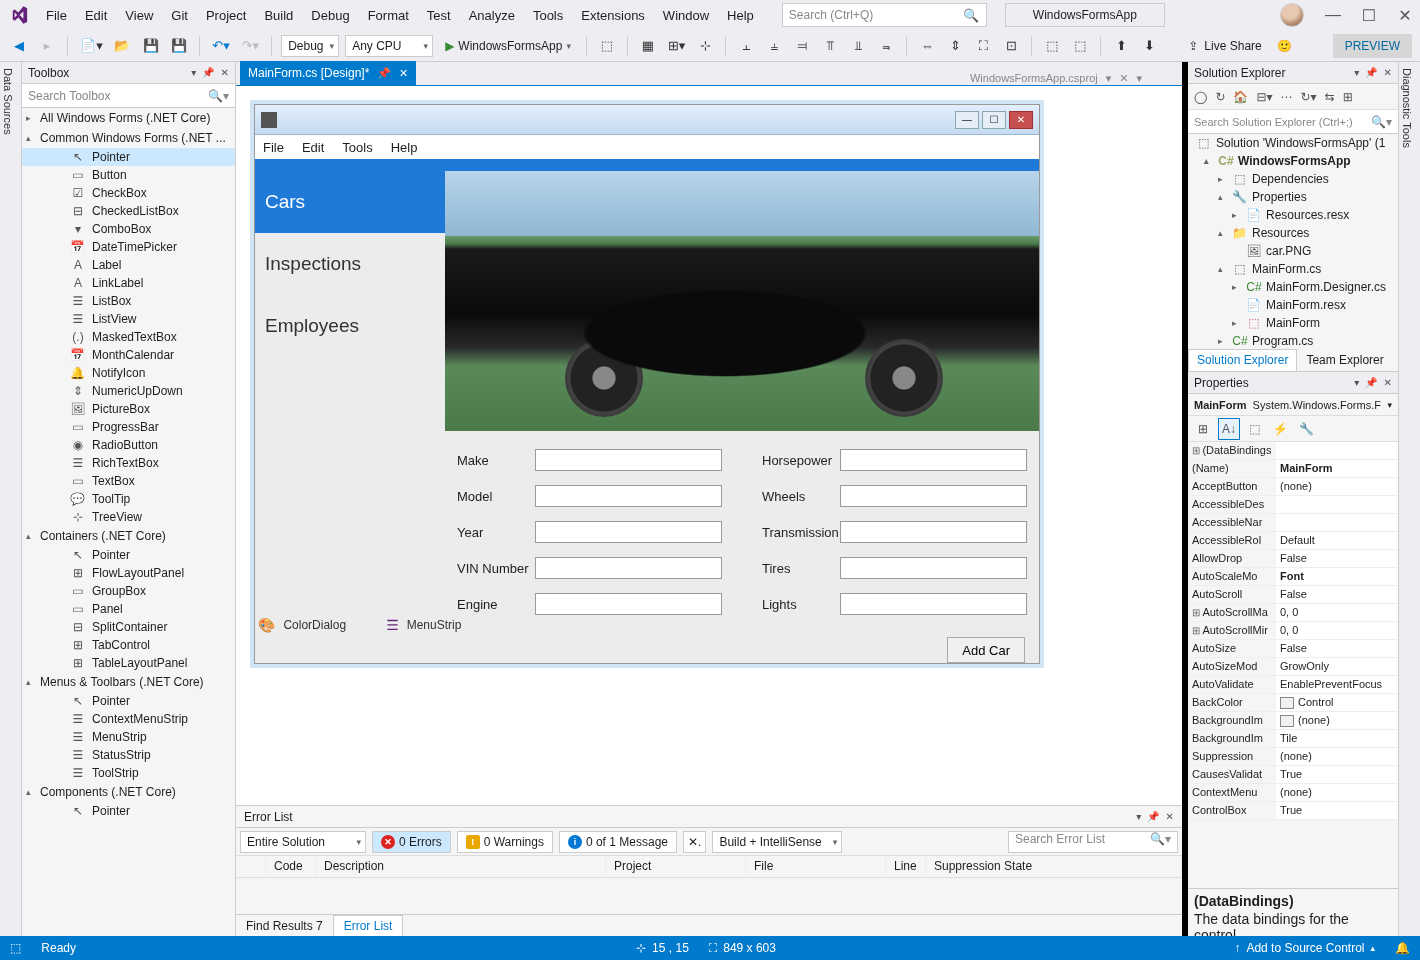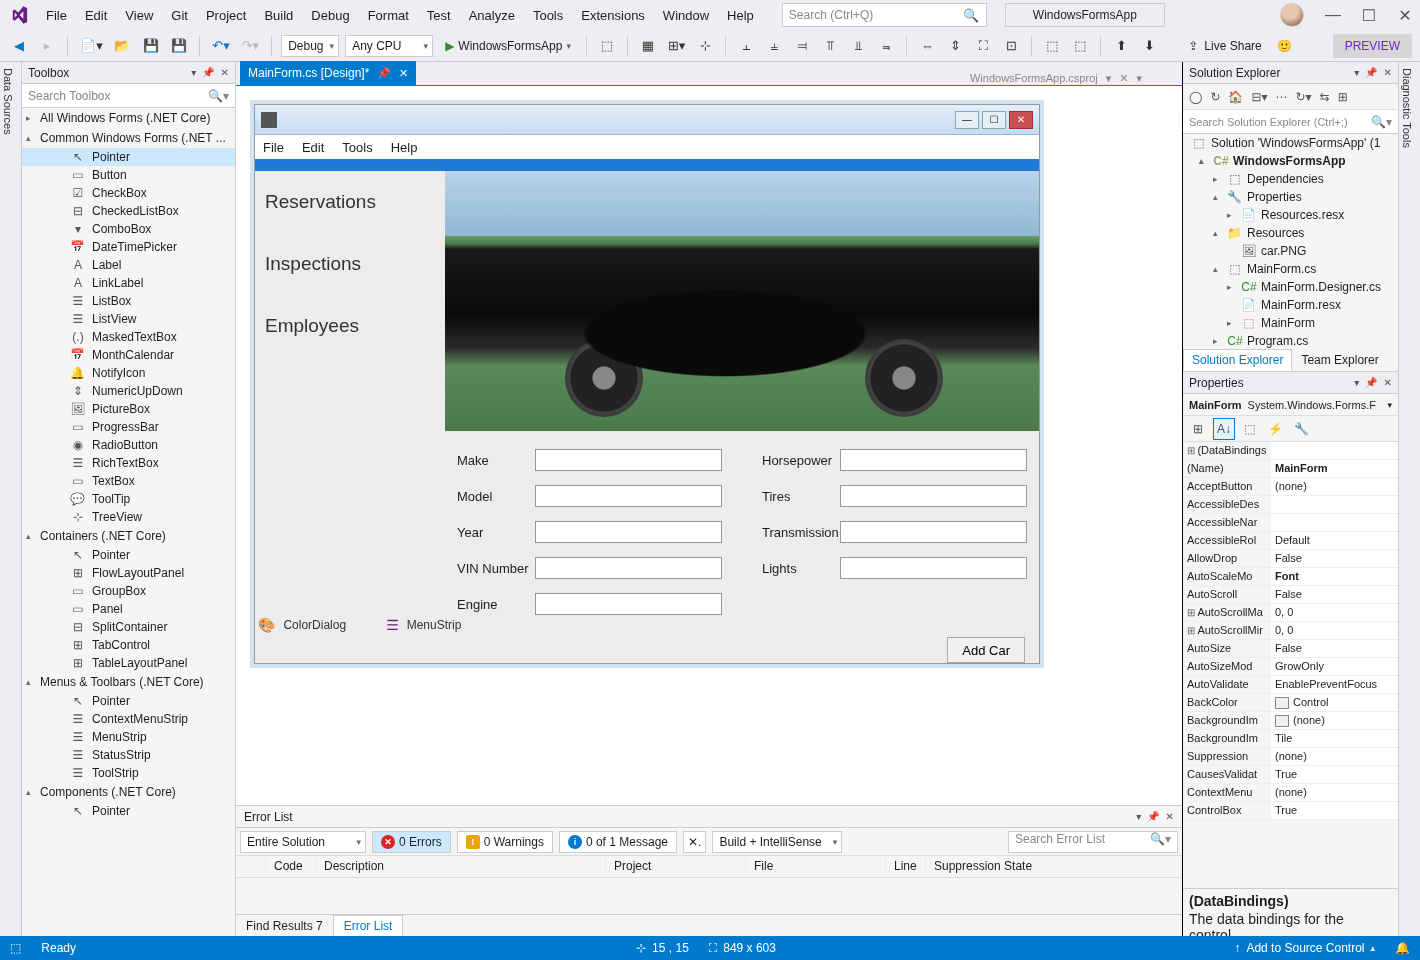--- a/index.html
+++ b/index.html
@@ -18,21 +18,21 @@
 .win-btn { width: 14px; height: 14px; font-size: 16px; color: #555; display: flex; align-items: center; justify-content: center; }
 
 
 .toolbar { height: 32px; background: #eeeef2; border-bottom: 1px solid #ccc; display: flex; align-items: center; padding: 0 8px; gap: 6px; }
 .tb-btn { height: 22px; min-width: 22px; display: flex; align-items: center; justify-content: center; color: #333; font-size: 13px; padding: 0 3px; cursor: default; }
 .tb-btn.blue { color: #007acc; }
 .tb-sep { width: 1px; height: 20px; background: #ccc; margin: 0 3px; }
 .tb-dropdown { height: 22px; border: 1px solid #ccc; background: #fff; display: flex; align-items: center; padding: 0 18px 0 6px; font-size: 12px; position: relative; }
 .tb-dropdown::after { content: "▾"; position: absolute; right: 4px; font-size: 9px; color: #666; }
 .tb-start { display: flex; align-items: center; gap: 4px; padding: 0 6px; }
-.preview-btn { margin-left: auto; height: 24px; background: #d6d6d6; padding: 0 12px; display: flex; align-items: center; font-size: 12px; color: #6d28d9; }
+.preview-btn { margin-left: auto; height: 24px; background: #d6d6d6; padding: 0 12px; display: flex; align-items: center; font-size: 12px; color: #0369a1; }
 .liveshare { display: flex; align-items: center; gap: 6px; margin-right: 12px; font-size: 12px; }
 
 
 .main { display: flex; height: calc(100% - 30px - 32px - 24px); position: relative; }
 
 
 .vert-tab { width: 22px; background: #eeeef2; border-right: 1px solid #ccc; writing-mode: vertical-lr; text-orientation: mixed; font-size: 11px; padding: 6px 2px; color: #333; }
 .vert-tab-right { border-left: 1px solid #ccc; border-right: none; }
 
 
@@ -105,21 +105,21 @@
 .err-icon.info { background: #0078d4; }
 .err-search { margin-left: auto; width: 170px; height: 22px; border: 1px solid #ccc; background: #fff; padding: 0 6px; color: #888; display: flex; align-items: flex-start; }
 .err-table { height: 58px; }
 .err-thead { display: flex; height: 22px; border-bottom: 1px solid #ddd; font-size: 12px; }
 .err-th { padding: 3px 8px; border-right: 1px solid #eee; }
 .err-tabs { height: 22px; display: flex; align-items: center; font-size: 12px; border-top: 1px solid #ccc; }
 .err-tab { padding: 3px 10px; }
 .err-tab.active { color: #007acc; background: #fff; border-top: 1px solid #ccc; border-left: 1px solid #ccc; border-right: 1px solid #ccc; margin-top: -1px; }
 
 
-.right-col { width: 216px; background: #f5f5f5; border-left: 1px solid #000000; display: flex; flex-direction: column; }
+.right-col { width: 216px; background: #f5f5f5; border-left: 6px solid #000000; display: flex; flex-direction: column; }
 .sol-toolbar { height: 26px; display: flex; align-items: center; padding: 0 6px; gap: 8px; color: #555; font-size: 12px; border-bottom: 1px solid #e0e0e0; }
 .sol-tree { font-size: 12px; overflow: hidden; }
 .sol-node { padding: 2px 4px 2px 8px; display: flex; align-items: center; gap: 4px; white-space: nowrap; }
 .sol-node .caret { font-size: 9px; color: #666; width: 10px; display: inline-block; }
 .sol-node .ico { color: #555; width: 16px; text-align: center; font-size: 12px; }
 .sol-node.d1 { padding-left: 16px; }
 .sol-node.d2 { padding-left: 30px; }
 .sol-node.d3 { padding-left: 44px; }
 .sol-node.bold { font-weight: bold; }
 .sol-tabs { height: 22px; display: flex; align-items: flex-end; border-bottom: 1px solid #ccc; font-size: 12px; }
@@ -423,21 +423,21 @@
         </div>
         <div class="form-menu">
           <span>File</span>
           <span>Edit</span>
           <span>Tools</span>
           <span>Help</span>
         </div>
         <div class="blue-strip"></div>
         <div class="form-body">
           <div class="form-nav">
-            <div class="form-nav-item">Reservations</div>
+            <div class="form-nav-item active">Cars</div>
             <div class="form-nav-item">Inspections</div>
             <div class="form-nav-item">Employees</div>
           </div>
           <div class="form-content">
             <div class="car-image">
               <div class="car-wheel rear"></div>
               <div class="car-wheel front"></div>
             </div>
             <div class="form-fields">
               <div class="fields-row">
@@ -462,25 +462,29 @@
                       <label>Engine</label>
                       <input style="">
                     </div>
                   </div>
                 <div class="field-col" id="fc-right">
                     <div class="field">
                       <label>Horsepower</label>
                       <input style="">
                     </div>
                     <div class="field">
+                      <label>Wheels</label>
+                      <input style="">
+                    </div>
+                    <div class="field">
+                      <label>Transmission</label>
+                      <input style="">
+                    </div>
+                    <div class="field">
                       <label>Tires</label>
-                      <input style="">
-                    </div>
-                    <div class="field">
-                      <label>Transmission</label>
                       <input style="">
                     </div>
                     <div class="field">
                       <label>Lights</label>
                       <input style="">
                     </div>
                   </div>
               </div>
               <button class="add-car-btn">Add Car</button>
             </div>

